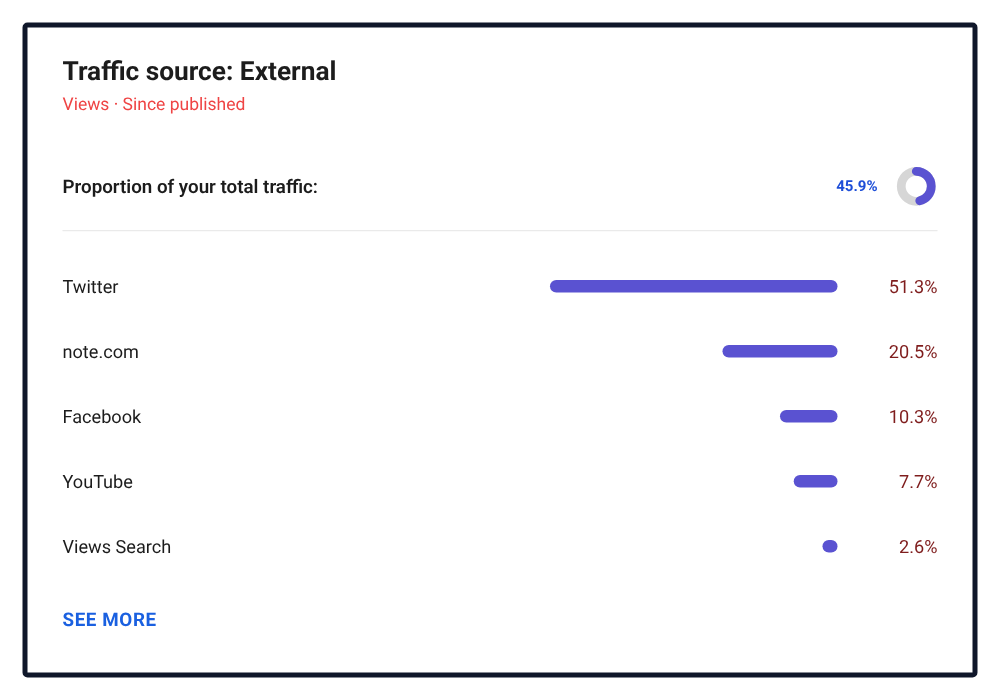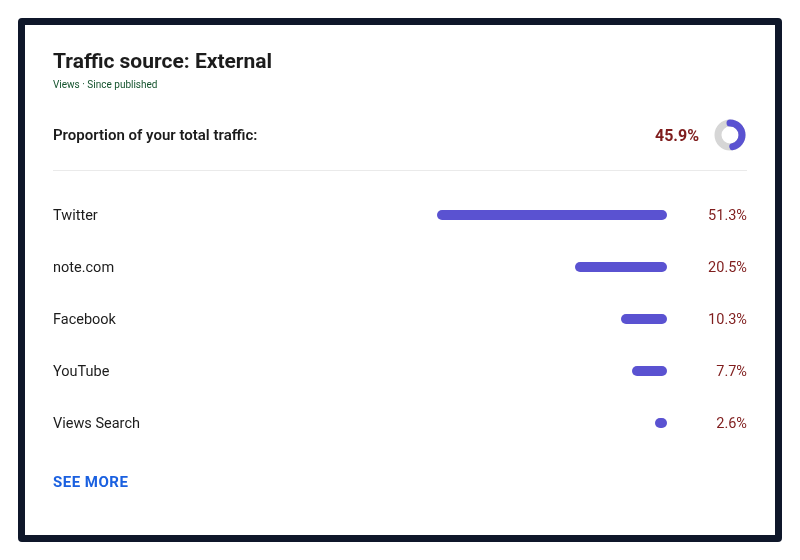--- a/index.html
+++ b/index.html
@@ -4,36 +4,36 @@
   <style>
     * { box-sizing: border-box; margin: 0; padding: 0; }
     body {
       font-family: Roboto, Arial, sans-serif;
       background: #fff;
       padding: 18px;
       width: 800px;
       height: 560px;
     }
     .card {
-      border: 7px solid #0f172a;
+      border: 4px solid #0f172a;
       border-radius: 4px;
       padding: 24px 28px 20px 28px;
       width: 764px;
       height: 524px;
     }
     .title {
       font-size: 21px;
       font-weight: 700;
       color: #1c1c1c;
       margin-bottom: 6px;
     }
     .subtitle {
-      font-size: 10px;
-      color: #14532d;
-      margin-bottom: 28px;
+      font-size: 14px;
+      color: #ef4444;
+      margin-bottom: 40px;
     }
     .proportion-row {
       display: flex;
       align-items: center;
       justify-content: space-between;
       padding-bottom: 18px;
       border-bottom: 1px solid #eaeaea;
       margin-bottom: 18px;
       gap: 16px;
     }
@@ -41,23 +41,23 @@
       font-size: 15px;
       font-weight: 600;
       color: #1c1c1c;
     }
     .proportion-right {
       display: flex;
       align-items: center;
       gap: 14px;
     }
     .proportion-value {
-      font-size: 16px;
+      font-size: 12px;
       font-weight: 700;
-      color: #7f1d1d;
+      color: #1d4ed8;
     }
     .donut {
       width: 34px;
       height: 34px;
       position: relative;
     }
     .donut svg { transform: rotate(-90deg); }
     .sources {
       display: flex;
       flex-direction: column;

